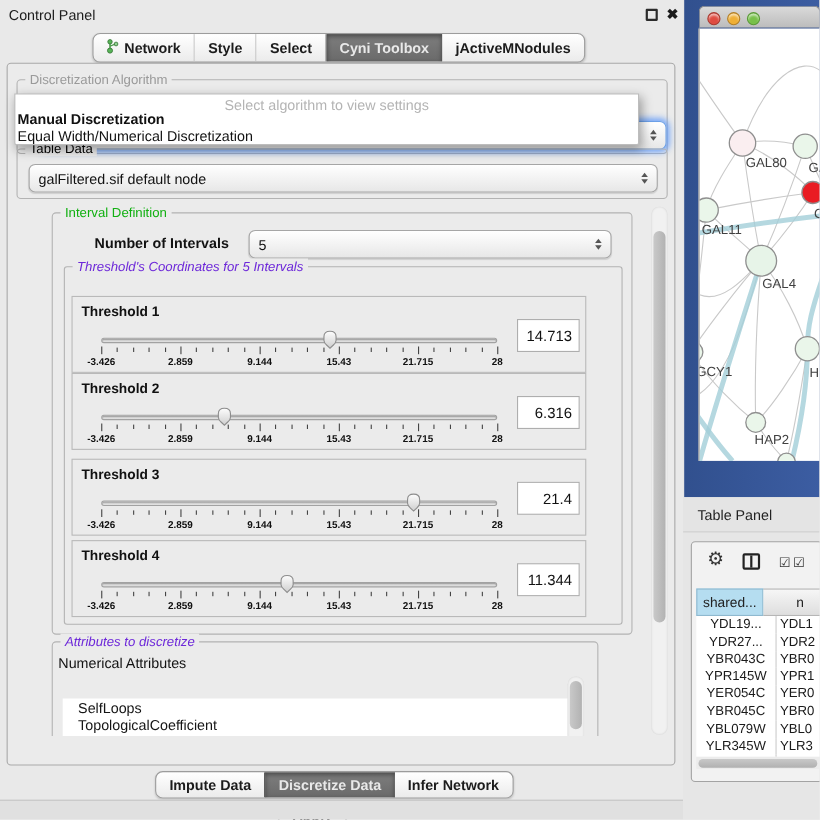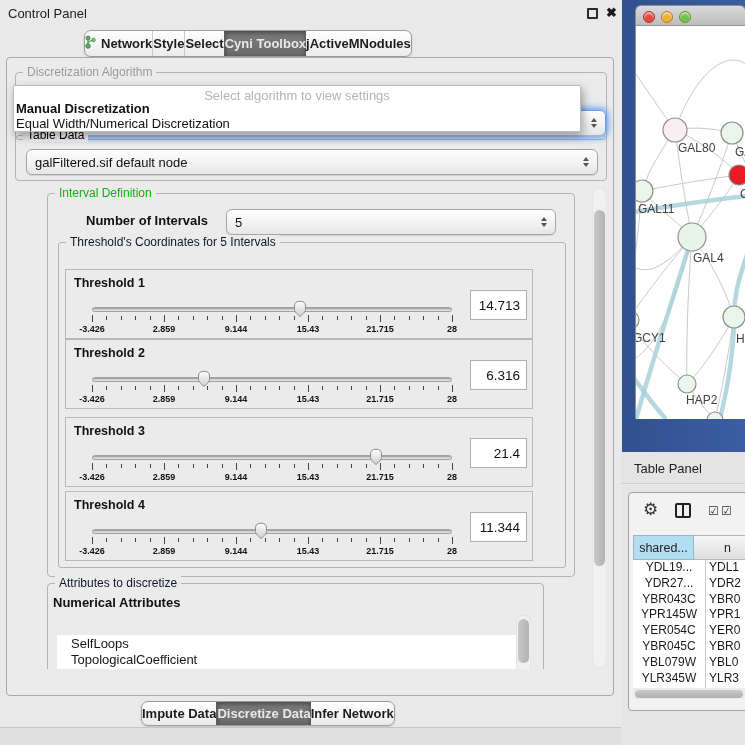--- a/index.html
+++ b/index.html
@@ -9,21 +9,21 @@
 
   
   #left { position:absolute; left:0; top:0; width:621px; height:745px; background:#e9e9e9; }
   #titlebar { position:absolute; left:0; top:0; width:621px; height:26px; }
   #panel-title { position:absolute; left:8px; top:6px; font-size:13px; color:#1c1c1c; }
   #float-btn { position:absolute; left:587px; top:8px; width:11px; height:11px; border:2px solid #2b2b2b; border-radius:1px; }
   #close-btn { position:absolute; left:606px; top:5px; font-size:13px; font-weight:bold; color:#1b1b1b; }
 
   .seg-tabs { position:absolute; display:inline-flex; border:1px solid #9c9c9c; border-radius:7px;
     overflow:hidden; background:linear-gradient(#ffffff,#ebebeb); box-shadow:0 1px 2px rgba(0,0,0,.18); }
-  .seg { display:flex; align-items:center; gap:5px; padding:4px 0; font-size:13px; font-weight:600;
+  .seg { display:flex; align-items:center; gap:5px; padding:4px 12px; font-size:13px; font-weight:600;
     color:#1c1c1c; border-left:1px solid #cacaca; white-space:nowrap; }
   .seg:first-child { border-left:none; }
   .seg.selected { background:linear-gradient(#7e7e7e,#6a6a6a); color:#e9e9e9;
     box-shadow:inset 0 2px 5px rgba(0,0,0,.45); border-left:1px solid #5e5e5e; }
   .seg.selected + .seg { border-left:none; }
   #top-tabs { left:84px; top:30px; }
   #bottom-tabs { left:141px; top:701px; }
 
   #outer-panel { position:absolute; left:6px; top:57px; width:608px; height:639px;
     border:1px solid #a9a9a9; border-radius:4px; background:#ebebeb; }
@@ -53,40 +53,40 @@
   #tabledata-combo { left:10px; top:13px; width:572px; }
 
   #viewport { position:absolute; left:8px; top:129px; width:576px; height:482px; overflow:hidden; }
   .vscroll { position:absolute; border-radius:7px; background:#f1f1f1; box-shadow:inset 0 0 2px rgba(0,0,0,.15); }
   .vthumb { position:absolute; border-radius:6px; background:linear-gradient(90deg,#c9c9c9,#b2b2b2); }
   #main-vscroll { left:585px; top:130px; width:15px; height:480px; }
   #main-vthumb { left:587px; top:152px; width:11px; height:356px; }
 
   #interval-group { left:32px; top:6px; width:528px; height:384px; }
   .green-title { color:#12b012; }
-  .blue-title { color:#0f172a; }
+  .blue-title { color:#6d28d9;font-style:italic; }
   #noi-label { position:absolute; left:38px; top:19px; font-size:13px; font-weight:bold; color:#111; }
   #noi-combo { left:178px; top:15px; width:330px; }
   #thr-group { position:absolute; left:10px; top:48px; width:508px; height:326px; border:1px solid #b3b3b3; border-radius:3px; }
 
   .thr-box { position:absolute; left:6px; width:468px; height:70px; border:1px solid #b9b9b9; background:#ebebeb; }
   .thr-label { position:absolute; left:8px; top:6px; font-size:12.5px; font-weight:bold; color:#111; }
   .thr-slider { position:absolute; left:26px; top:30px; width:360px; height:22px; }
   .thr-track { position:absolute; left:0; top:7px; width:100%; height:5px; border:1px solid #a2a2a2; border-radius:3px;
     background:linear-gradient(#c6c6c6,#e3e3e3); box-shadow:inset 0 1px 1px rgba(0,0,0,.2); }
   .thr-thumb { position:absolute; top:0; width:16px; height:19px; transform:translateX(-50%); }
   .tick { position:absolute; width:1px; background:#444; }
   .tick.minor { height:4px; top:16px; }
   .tick.major { height:7px; top:15px; }
   .tick-label { position:absolute; top:24px; transform:translateX(-50%); font-size:9px; font-weight:bold; color:#111; white-space:nowrap; }
   .thr-value { position:absolute; left:404px; top:20px; width:57px; height:30px; border:1px solid #aeaeae;
     background:#fff; font-family:"Liberation Sans",sans-serif; font-size:13.5px; color:#111; text-align:right; padding-right:6px; }
 
   #attr-group { left:32px; top:396px; width:497px; height:100px; }
-  #attr-sublabel { position:absolute; left:38px; top:408px; font-size:13px; font-weight:bold; color:#111; }
+  #attr-sublabel { position:absolute; left:38px; top:408px; font-size:13px; font-weight:normal; color:#111; }
   #attr-list { position:absolute; left:42px; top:448px; width:459px; height:60px; background:#fff; overflow:hidden; }
   .attr-item { font-size:13px; color:#151515; padding:1px 0 1px 14px; height:16px; }
   #attr-vscroll { left:501px; top:428px; width:15px; height:60px; }
   #attr-vthumb { left:503px; top:432px; width:11px; height:44px; }
 
   #apply-btn { position:absolute; left:246px; top:672px; width:62px; height:21px; border:1px solid #9d9d9d;
     border-radius:5px; background:linear-gradient(#ffffff,#e2e2e2); font-size:13px; font-weight:600; color:#111;
     text-align:center; line-height:19px; box-shadow:0 1px 1px rgba(0,0,0,.12); }
 
   #bottom-strip { position:absolute; left:0; top:727px; width:621px; height:18px; background:#e0e0e0; border-top:1px solid #c5c5c5; }

